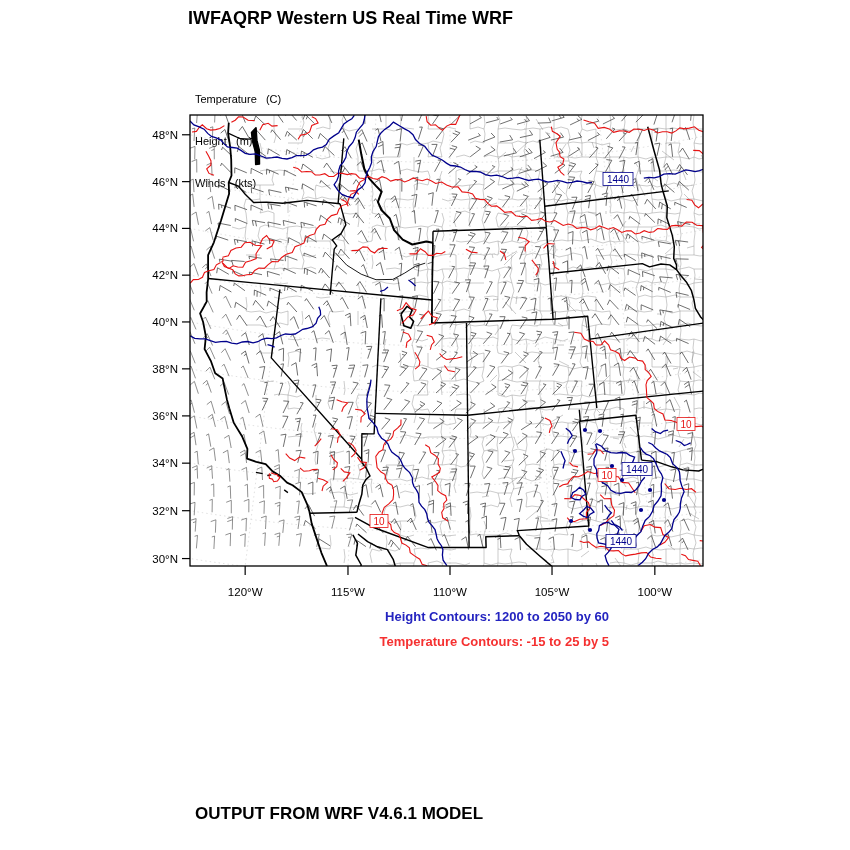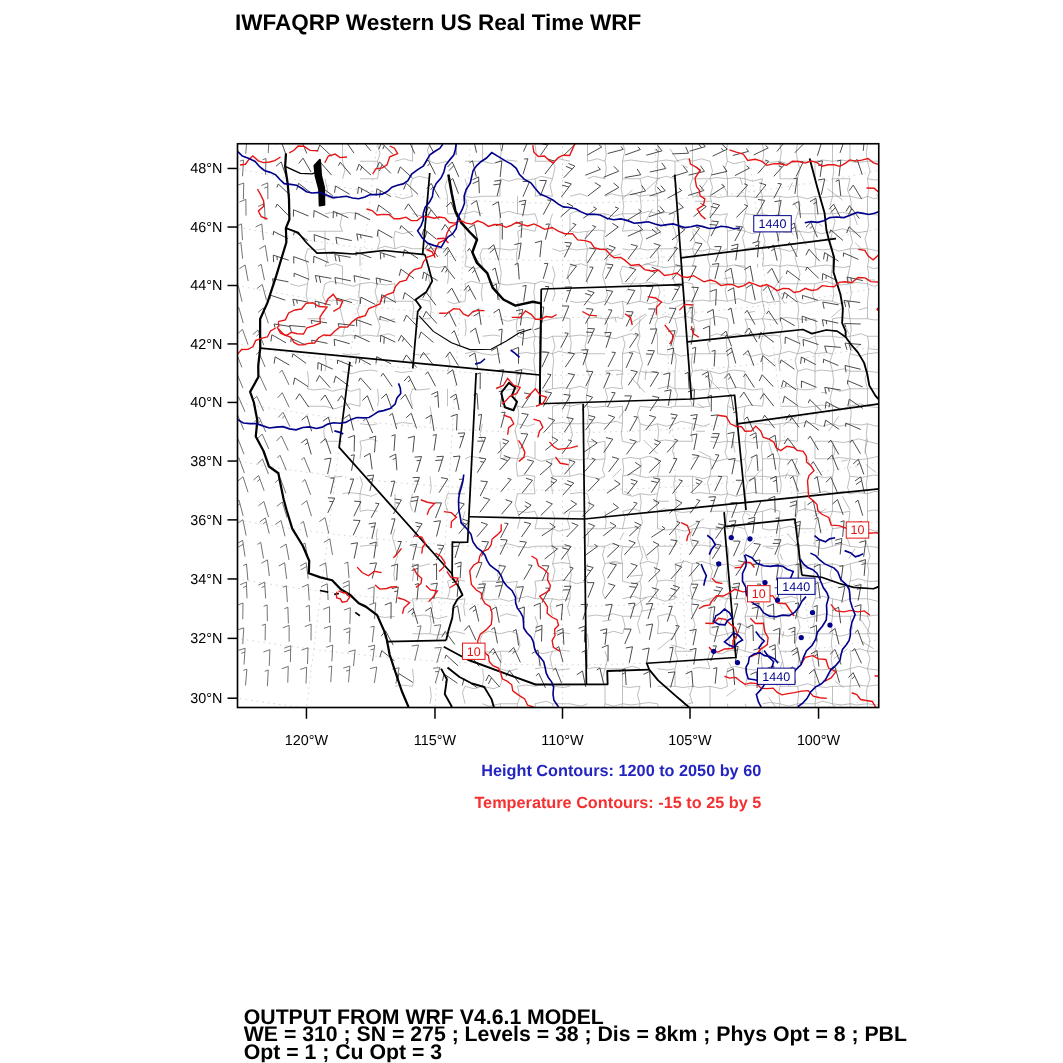--- a/index.html
+++ b/index.html
@@ -13,20 +13,25 @@
   .cap-height{top:609px;color:#2424c0;}
   .cap-temp{top:634px;color:#f53030;margin-left:29px;}
   .footer{position:absolute;left:195px;top:807px;font-size:17px;font-weight:bold;color:#000;line-height:14px;}
   svg{position:absolute;left:0;top:0;}
 </style>
 </head>
 <body>
 
 <div id="page">
   <div class="title">IWFAQRP Western US Real Time WRF</div>
+  <div class="legend">
+    <div>Temperature   (C)</div>
+    <div>Height   (m)</div>
+    <div>Winds   (kts)</div>
+  </div>
 
   <svg id="map" width="850" height="850" viewBox="0 0 850 850">
       <defs>
         <clipPath id="mapclip">
           <rect x="190" y="115" width="513" height="451"></rect>
         </clipPath>
       </defs>
       <g clip-path="url(#mapclip)">
         <path d="M191.1 135.0L206.1 138.2L221.2 141.1L236.3 143.9L251.4 146.4L266.6 148.8L281.8 151.0L297.0 153.0L312.2 154.8L327.5 156.5L342.7 157.9L358.0 159.1L373.3 160.2L388.7 161.0L404.0 161.7L419.3 162.2L434.7 162.5L450.0 162.6L465.3 162.5L480.7 162.2L496.0 161.7L511.3 161.0L526.7 160.2L542.0 159.1L557.3 157.9L572.5 156.5L587.8 154.8L603.0 153.0L618.2 151.0L633.4 148.8L648.6 146.4L663.7 143.9L678.8 141.1L693.9 138.2L708.9 135.0M181.5 179.8L197.1 183.1L212.7 186.1L228.3 189.0L244.0 191.7L259.7 194.1L275.5 196.4L291.3 198.5L307.1 200.4L322.9 202.1L338.7 203.5L354.6 204.8L370.5 205.9L386.4 206.8L402.3 207.5L418.2 208.0L434.1 208.3L450.0 208.4L465.9 208.3L481.8 208.0L497.7 207.5L513.6 206.8L529.5 205.9L545.4 204.8L561.3 203.5L577.1 202.1L592.9 200.4L608.7 198.5L624.5 196.4L640.3 194.1L656.0 191.7L671.7 189.0L687.3 186.1L702.9 183.1L718.5 179.8M171.8 224.6L188.0 228.0L204.1 231.2L220.4 234.1L236.6 236.9L252.9 239.5L269.2 241.8L285.6 244.0L301.9 245.9L318.3 247.7L334.7 249.2L351.2 250.5L367.6 251.7L384.1 252.6L400.6 253.3L417.0 253.8L433.5 254.1L450.0 254.2L466.5 254.1L483.0 253.8L499.4 253.3L515.9 252.6L532.4 251.7L548.8 250.5L565.3 249.2L581.7 247.7L598.1 245.9L614.4 244.0L630.8 241.8L647.1 239.5L663.4 236.9L679.6 234.1L695.9 231.2L712.0 228.0L728.2 224.6M162.2 269.5L178.9 272.9L195.6 276.2L212.4 279.3L229.2 282.2L246.1 284.8L262.9 287.2L279.9 289.5L296.8 291.5L313.8 293.3L330.7 294.9L347.7 296.3L364.8 297.4L381.8 298.4L398.8 299.1L415.9 299.7L432.9 300.0L450.0 300.1L467.1 300.0L484.1 299.7L501.2 299.1L518.2 298.4L535.2 297.4L552.3 296.3L569.3 294.9L586.2 293.3L603.2 291.5L620.1 289.5L637.1 287.2L653.9 284.8L670.8 282.2L687.6 279.3L704.4 276.2L721.1 272.9L737.8 269.5M152.5 314.4L169.7 318.0L187.1 321.4L204.4 324.6L221.8 327.5L239.2 330.3L256.6 332.8L274.1 335.1L291.6 337.2L309.2 339.0L326.7 340.7L344.3 342.1L361.9 343.3L379.5 344.3L397.1 345.1L414.7 345.6L432.4 346.0L450.0 346.1L467.6 346.0L485.3 345.6L502.9 345.1L520.5 344.3L538.1 343.3L555.7 342.1L573.3 340.7L590.8 339.0L608.4 337.2L625.9 335.1L643.4 332.8L660.8 330.3L678.2 327.5L695.6 324.6L712.9 321.4L730.3 318.0L747.5 314.4M142.8 359.5L160.6 363.2L178.5 366.7L196.4 370.0L214.3 373.0L232.3 375.9L250.3 378.5L268.4 380.8L286.5 383.0L304.6 384.9L322.7 386.6L340.9 388.1L359.0 389.4L377.2 390.4L395.4 391.2L413.6 391.7L431.8 392.1L450.0 392.2L468.2 392.1L486.4 391.7L504.6 391.2L522.8 390.4L541.0 389.4L559.1 388.1L577.3 386.6L595.4 384.9L613.5 383.0L631.6 380.8L649.7 378.5L667.7 375.9L685.7 373.0L703.6 370.0L721.5 366.7L739.4 363.2L757.2 359.5M133.0 404.8L151.4 408.6L169.8 412.2L188.3 415.6L206.8 418.8L225.4 421.7L244.0 424.4L262.6 426.8L281.3 429.0L300.0 431.0L318.7 432.8L337.4 434.3L356.1 435.6L374.9 436.6L393.7 437.5L412.4 438.0L431.2 438.4L450.0 438.5L468.8 438.4L487.6 438.0L506.3 437.5L525.1 436.6L543.9 435.6L562.6 434.3L581.3 432.8L600.0 431.0L618.7 429.0L637.4 426.8L656.0 424.4L674.6 421.7L693.2 418.8L711.7 415.6L730.2 412.2L748.6 408.6L767.0 404.8M123.2 450.3L142.2 454.3L161.2 458.0L180.2 461.5L199.3 464.7L218.5 467.7L237.6 470.5L256.8 473.0L276.1 475.3L295.3 477.4L314.6 479.2L333.9 480.7L353.2 482.1L372.6 483.2L391.9 484.0L411.3 484.6L430.6 485.0L450.0 485.1L469.4 485.0L488.7 484.6L508.1 484.0L527.4 483.2L546.8 482.1L566.1 480.7L585.4 479.2L604.7 477.4L623.9 475.3L643.2 473.0L662.4 470.5L681.5 467.7L700.7 464.7L719.8 461.5L738.8 458.0L757.8 454.3L776.8 450.3M113.3 496.1L132.9 500.2L152.5 504.1L172.1 507.6L191.8 511.0L211.5 514.1L231.2 516.9L251.0 519.5L270.8 521.9L290.6 524.0L310.5 525.9L330.4 527.5L350.3 528.9L370.2 530.0L390.2 530.9L410.1 531.5L430.0 531.9L450.0 532.0L470.0 531.9L489.9 531.5L509.8 530.9L529.8 530.0L549.7 528.9L569.6 527.5L589.5 525.9L609.4 524.0L629.2 521.9L649.0 519.5L668.8 516.9L688.5 514.1L708.2 511.0L727.9 507.6L747.5 504.1L767.1 500.2L786.7 496.1M103.4 542.3L123.5 546.5L143.7 550.5L163.9 554.2L184.1 557.6L204.4 560.8L224.7 563.7L245.1 566.4L265.5 568.9L285.9 571.0L306.4 572.9L326.9 574.6L347.4 576.0L367.9 577.2L388.4 578.1L408.9 578.7L429.5 579.1L450.0 579.2L470.5 579.1L491.1 578.7L511.6 578.1L532.1 577.2L552.6 576.0L573.1 574.6L593.6 572.9L614.1 571.0L634.5 568.9L654.9 566.4L675.3 563.7L695.6 560.8L715.9 557.6L736.1 554.2L756.3 550.5L776.5 546.5L796.6 542.3M239.2 613.7L242.2 590.0L245.1 566.4L248.1 542.9L251.0 519.5L253.9 496.2L256.8 473.0L259.7 449.9L262.6 426.8L265.5 403.8L268.4 380.8L271.3 357.9L274.1 335.1L277.0 312.3L279.9 289.5L282.7 266.7L285.6 244.0L288.4 221.2L291.3 198.5L294.1 175.8L297.0 153.0L299.8 130.3L302.7 107.5M344.4 623.6L345.9 599.7L347.4 576.0L348.8 552.4L350.3 528.9L351.8 505.4L353.2 482.1L354.7 458.8L356.1 435.6L357.6 412.4L359.0 389.4L360.5 366.3L361.9 343.3L363.3 320.4L364.8 297.4L366.2 274.5L367.6 251.7L369.0 228.8L370.5 205.9L371.9 183.1L373.3 160.2L374.8 137.3L376.2 114.4M450.0 626.9L450.0 603.0L450.0 579.2L450.0 555.6L450.0 532.0L450.0 508.5L450.0 485.1L450.0 461.8L450.0 438.5L450.0 415.3L450.0 392.2L450.0 369.1L450.0 346.1L450.0 323.1L450.0 300.1L450.0 277.2L450.0 254.2L450.0 231.3L450.0 208.4L450.0 185.5L450.0 162.6L450.0 139.6L450.0 116.7M555.6 623.6L554.1 599.7L552.6 576.0L551.2 552.4L549.7 528.9L548.2 505.4L546.8 482.1L545.3 458.8L543.9 435.6L542.4 412.4L541.0 389.4L539.5 366.3L538.1 343.3L536.7 320.4L535.2 297.4L533.8 274.5L532.4 251.7L531.0 228.8L529.5 205.9L528.1 183.1L526.7 160.2L525.2 137.3L523.8 114.4M660.8 613.7L657.8 590.0L654.9 566.4L651.9 542.9L649.0 519.5L646.1 496.2L643.2 473.0L640.3 449.9L637.4 426.8L634.5 403.8L631.6 380.8L628.7 357.9L625.9 335.1L623.0 312.3L620.1 289.5L617.3 266.7L614.4 244.0L611.6 221.2L608.7 198.5L605.9 175.8L603.0 153.0L600.2 130.3L597.3 107.5" stroke="#d9d9d9" stroke-width="0.8" stroke-dasharray="1.5 3" fill="none"></path>
         <path d="M274 115L274 121L274 129M302 115L304 123L302 129M288 129L293 129L302 129M330 115L330 124L330 129M316 129L323 127L330 129M344 115L342 120L344 129M344 129L349 131L358 129M386 115L386 120L386 129M372 129L379 129L386 129M400 115L401 121L400 129M386 129L394 131L400 129M400 129L406 128L414 129M428 115L429 123L428 129M428 129L437 129L442 129M442 129L447 127L456 129M470 115L470 123L470 129M484 115L485 124L484 129M470 129L478 127L484 129M498 115L500 120L498 129M498 129L505 128L512 129M526 115L527 121L526 129M512 129L521 130L526 129M526 129L533 128L540 129M554 115L554 124L554 129M540 129L549 127L554 129M554 129L561 127L568 129M582 115L581 123L582 129M582 129L587 131L596 129M610 115L611 123L610 129M624 115L625 122L624 129M610 129L615 130L624 129M638 115L637 121L638 129M624 129L630 131L638 129M638 129L643 129L652 129M666 115L666 122L666 129M652 129L658 128L666 129M680 115L680 123L680 129M666 129L673 128L680 129M694 115L693 123L694 129M680 129L685 130L694 129M708 115L707 120L708 129M694 129L700 129L708 129M274 129L276 136L274 143M302 129L303 138L302 143M288 143L294 143L302 143M330 143L335 141L344 143M400 143L407 145L414 143M414 143L423 144L428 143M442 129L444 134L442 143M428 143L433 141L442 143M484 129L485 134L484 143M470 143L475 141L484 143M498 129L498 136L498 143M498 143L506 143L512 143M526 129L526 136L526 143M512 143L518 141L526 143M540 129L540 136L540 143M526 143L533 141L540 143M554 129L554 134L554 143M568 129L570 137L568 143M554 143L562 143L568 143M582 129L580 134L582 143M568 143L573 142L582 143M596 129L596 138L596 143M582 143L588 142L596 143M596 143L602 145L610 143M624 129L624 138L624 143M638 129L640 135L638 143M624 143L632 143L638 143M652 129L652 138L652 143M666 129L667 137L666 143M666 143L675 143L680 143M694 129L696 137L694 143M708 129L707 138L708 143M694 143L700 144L708 143M260 143L262 152L260 157M260 157L267 159L274 157M330 143L328 148L330 157M316 157L322 159L330 157M358 143L356 149L358 157M372 143L374 151L372 157M372 157L377 158L386 157M400 143L400 149L400 157M386 157L394 157L400 157M428 143L429 151L428 157M442 143L440 148L442 157M428 157L434 156L442 157M456 157L464 155L470 157M498 143L497 151L498 157M484 157L489 155L498 157M512 143L514 151L512 157M498 157L507 155L512 157M526 143L524 151L526 157M512 157L519 156L526 157M540 143L541 148L540 157M554 143L552 149L554 157M568 143L570 150L568 157M554 157L562 157L568 157M582 143L582 150L582 157M568 157L575 158L582 157M596 143L597 150L596 157M582 157L588 157L596 157M610 143L608 151L610 157M596 157L605 158L610 157M610 157L617 157L624 157M638 143L638 150L638 157M624 157L629 158L638 157M638 157L646 159L652 157M666 143L666 150L666 157M652 157L659 158L666 157M680 143L678 152L680 157M666 157L673 157L680 157M694 143L695 152L694 157M680 157L689 159L694 157M708 143L710 152L708 157M694 157L699 159L708 157M260 171L265 170L274 171M274 171L279 170L288 171M330 171L338 173L344 171M358 157L358 166L358 171M372 157L374 165L372 171M358 171L365 171L372 171M372 171L379 169L386 171M414 157L414 166L414 171M400 171L407 169L414 171M414 171L422 172L428 171M456 171L461 169L470 171M470 171L475 171L484 171M498 157L499 165L498 171M484 171L491 173L498 171M512 157L513 165L512 171M498 171L506 171L512 171M526 157L526 164L526 171M512 171L519 169L526 171M526 171L533 170L540 171M568 157L570 164L568 171M568 171L576 172L582 171M596 157L598 163L596 171M610 157L609 163L610 171M596 171L605 172L610 171M624 157L623 164L624 171M610 171L617 173L624 171M638 157L640 164L638 171M652 157L652 164L652 171M638 171L646 171L652 171M666 157L664 165L666 171M652 171L657 171L666 171M680 157L681 163L680 171M666 171L674 170L680 171M694 157L694 166L694 171M680 171L685 170L694 171M708 157L710 164L708 171M694 171L702 172L708 171M246 185L255 185L260 185M274 171L272 180L274 185M260 185L267 185L274 185M316 185L322 187L330 185M372 171L371 177L372 185M400 171L400 178L400 185M428 171L430 177L428 185M414 185L419 183L428 185M442 171L440 177L442 185M456 171L456 177L456 185M456 185L462 186L470 185M484 171L484 177L484 185M470 185L479 184L484 185M498 171L500 176L498 185M512 171L513 180L512 185M498 185L507 184L512 185M526 171L526 176L526 185M512 185L517 184L526 185M540 171L538 180L540 185M568 171L569 178L568 185M582 171L580 176L582 185M596 171L594 179L596 185M582 185L590 183L596 185M610 171L610 177L610 185M596 185L602 187L610 185M624 171L623 176L624 185M638 171L636 177L638 185M624 185L629 186L638 185M652 171L653 178L652 185M638 185L647 186L652 185M666 171L668 177L666 185M652 185L657 187L666 185M680 171L680 177L680 185M666 185L674 183L680 185M694 171L695 180L694 185M680 185L687 186L694 185M260 185L260 194L260 199M246 199L253 200L260 199M302 185L304 193L302 199M316 185L315 191L316 199M302 199L308 197L316 199M316 199L322 197L330 199M330 199L338 199L344 199M344 199L352 199L358 199M372 185L373 194L372 199M400 185L400 194L400 199M386 199L393 199L400 199M414 185L415 191L414 199M400 199L408 200L414 199M442 199L448 201L456 199M470 185L468 193L470 199M456 199L461 200L470 199M484 185L483 190L484 199M470 199L479 199L484 199M512 185L514 191L512 199M498 199L503 200L512 199M512 199L518 200L526 199M540 185L542 193L540 199M526 199L534 199L540 199M554 185L556 194L554 199M540 199L549 200L554 199M568 185L566 194L568 199M554 199L561 201L568 199M582 185L582 190L582 199M568 199L577 201L582 199M596 185L594 190L596 199M610 185L612 193L610 199M596 199L602 198L610 199M624 185L622 192L624 199M610 199L617 198L624 199M638 185L638 193L638 199M624 199L632 201L638 199M652 185L651 190L652 199M666 185L664 193L666 199M652 199L658 200L666 199M680 185L682 194L680 199M666 199L671 201L680 199M694 185L692 191L694 199M680 199L689 199L694 199M694 199L703 201L708 199M246 199L244 206L246 213M260 199L262 208L260 213M260 213L268 211L274 213M288 199L288 207L288 213M358 199L358 204L358 213M344 213L350 214L358 213M372 199L373 205L372 213M386 199L384 204L386 213M372 213L381 215L386 213M400 199L399 208L400 213M414 199L413 204L414 213M470 199L469 206L470 213M456 213L465 211L470 213M484 199L486 205L484 213M498 213L503 214L512 213M526 199L527 208L526 213M512 213L517 211L526 213M540 199L539 206L540 213M526 213L532 214L540 213M554 199L556 206L554 213M540 213L549 213L554 213M568 199L566 206L568 213M582 199L581 206L582 213M568 213L574 213L582 213M596 199L596 207L596 213M582 213L587 212L596 213M610 199L611 205L610 213M624 199L625 206L624 213M610 213L617 212L624 213M638 199L636 206L638 213M624 213L630 212L638 213M652 199L653 204L652 213M638 213L647 214L652 213M666 199L666 204L666 213M652 213L661 212L666 213M680 199L681 206L680 213M666 213L675 214L680 213M694 199L695 208L694 213M708 199L709 204L708 213M694 213L699 215L708 213M246 213L247 222L246 227M232 227L239 229L246 227M274 213L274 222L274 227M260 227L265 225L274 227M274 227L283 229L288 227M288 227L297 226L302 227M302 227L309 228L316 227M344 213L342 218L344 227M358 213L359 220L358 227M372 227L377 225L386 227M400 213L401 218L400 227M386 227L391 226L400 227M400 227L405 228L414 227M414 227L421 226L428 227M442 213L444 220L442 227M428 227L433 225L442 227M456 213L454 221L456 227M470 213L469 220L470 227M484 213L482 220L484 227M498 213L496 218L498 227M498 227L505 227L512 227M512 227L519 226L526 227M540 213L538 221L540 227M540 227L549 226L554 227M568 213L567 220L568 227M582 213L580 218L582 227M568 227L577 227L582 227M596 213L597 222L596 227M582 227L590 227L596 227M624 213L624 218L624 227M638 213L640 219L638 227M624 227L632 227L638 227M638 227L644 227L652 227M666 213L665 219L666 227M652 227L661 225L666 227M680 213L678 222L680 227M666 227L673 228L680 227M694 213L695 220L694 227M680 227L685 226L694 227M708 213L707 220L708 227M694 227L699 229L708 227M246 227L245 236L246 241M260 227L258 236L260 241M260 241L266 240L274 241M288 227L287 236L288 241M274 241L280 239L288 241M302 227L300 233L302 241M316 227L315 235L316 241M302 241L311 241L316 241M316 241L325 241L330 241M344 227L345 235L344 241M330 241L335 239L344 241M372 227L373 232L372 241M358 241L363 243L372 241M386 227L385 235L386 241M400 227L398 235L400 241M428 227L427 234L428 241M442 227L444 235L442 241M456 241L461 242L470 241M484 227L486 236L484 241M470 241L475 243L484 241M484 241L489 243L498 241M512 227L513 233L512 241M498 241L503 243L512 241M526 227L528 233L526 241M512 241L520 243L526 241M526 241L535 243L540 241M554 227L556 236L554 241M540 241L547 240L554 241M568 227L568 235L568 241M554 241L562 240L568 241M582 227L580 232L582 241M568 241L573 240L582 241M596 227L597 232L596 241M582 241L591 239L596 241M610 227L609 233L610 241M596 241L603 243L610 241M624 227L623 235L624 241M610 241L615 242L624 241M638 227L636 236L638 241M652 227L650 236L652 241M638 241L643 243L652 241M666 227L667 235L666 241M652 241L657 240L666 241M680 227L681 235L680 241M666 241L671 243L680 241M694 227L695 233L694 241M708 227L706 235L708 241M246 255L252 255L260 255M274 241L272 246L274 255M288 241L286 249L288 255M302 241L300 249L302 255M302 255L310 257L316 255M330 241L331 246L330 255M344 241L345 247L344 255M330 255L337 255L344 255M414 241L416 250L414 255M400 255L406 257L414 255M428 241L428 248L428 255M414 255L421 254L428 255M428 255L434 257L442 255M442 255L450 254L456 255M470 255L476 254L484 255M498 241L499 249L498 255M484 255L493 254L498 255M526 241L525 247L526 255M526 255L533 253L540 255M554 241L556 250L554 255M540 255L549 253L554 255M554 255L559 257L568 255M568 255L573 253L582 255M610 241L612 250L610 255M596 255L601 256L610 255M624 241L624 246L624 255M610 255L619 256L624 255M638 241L639 248L638 255M624 255L629 254L638 255M638 255L646 256L652 255M680 241L679 248L680 255M666 255L673 254L680 255M694 241L694 246L694 255M680 255L685 255L694 255M708 241L709 246L708 255M694 255L700 256L708 255M274 255L276 261L274 269M260 269L265 268L274 269M288 255L288 263L288 269M274 269L280 268L288 269M302 255L304 261L302 269M288 269L293 268L302 269M302 269L311 267L316 269M372 255L373 263L372 269M386 269L395 268L400 269M414 255L413 260L414 269M428 255L426 263L428 269M414 269L420 271L428 269M428 269L437 271L442 269M456 255L456 262L456 269M442 269L447 269L456 269M470 255L470 262L470 269M456 269L464 268L470 269M484 255L486 260L484 269M470 269L475 268L484 269M484 269L492 271L498 269M512 255L511 263L512 269M498 269L505 267L512 269M526 255L524 260L526 269M540 255L542 264L540 269M554 255L556 264L554 269M540 269L548 269L554 269M568 255L568 264L568 269M582 255L583 260L582 269M568 269L573 267L582 269M596 255L598 261L596 269M582 269L590 267L596 269M610 255L612 262L610 269M596 269L604 269L610 269M624 255L626 262L624 269M610 269L619 268L624 269M638 255L639 260L638 269M652 255L653 262L652 269M638 269L647 271L652 269M666 255L666 263L666 269M652 269L657 269L666 269M680 255L681 264L680 269M666 269L672 270L680 269M680 269L689 267L694 269M708 255L709 260L708 269M694 269L701 269L708 269M274 283L281 284L288 283M330 283L336 284L344 283M372 283L379 281L386 283M386 283L394 284L400 283M428 269L427 275L428 283M414 283L421 282L428 283M442 269L444 277L442 283M428 283L435 281L442 283M456 269L457 274L456 283M442 283L447 281L456 283M470 269L468 277L470 283M456 283L465 282L470 283M470 283L475 283L484 283M498 269L500 275L498 283M512 269L510 276L512 283M498 283L507 281L512 283M526 269L526 278L526 283M540 269L538 278L540 283M526 283L534 284L540 283M540 283L545 285L554 283M568 269L566 275L568 283M554 283L560 283L568 283M582 269L581 274L582 283M568 283L577 283L582 283M610 269L608 276L610 283M596 283L601 285L610 283M624 269L625 278L624 283M610 283L615 285L624 283M638 269L640 276L638 283M624 283L631 281L638 283M652 269L654 278L652 283M638 283L647 281L652 283M666 269L668 277L666 283M652 283L661 282L666 283M680 269L681 278L680 283M694 269L695 275L694 283M680 283L688 285L694 283M708 269L709 274L708 283M694 283L703 282L708 283M260 283L261 291L260 297M274 297L281 299L288 297M288 297L297 296L302 297M316 297L321 298L330 297M358 283L360 291L358 297M400 297L409 297L414 297M428 283L427 288L428 297M414 297L419 295L428 297M442 283L443 288L442 297M470 283L468 289L470 297M498 283L498 291L498 297M484 297L493 296L498 297M512 283L514 291L512 297M512 297L517 298L526 297M540 283L541 288L540 297M554 283L553 291L554 297M554 297L561 296L568 297M582 283L583 291L582 297M568 297L576 299L582 297M582 297L587 296L596 297M610 283L610 288L610 297M624 283L623 288L624 297M638 283L636 288L638 297M652 283L652 289L652 297M638 297L645 295L652 297M666 283L664 289L666 297M652 297L657 296L666 297M680 283L679 289L680 297M666 297L675 295L680 297M694 283L694 289L694 297M680 297L687 297L694 297M708 283L710 288L708 297M694 297L703 298L708 297M246 297L247 306L246 311M246 311L251 312L260 311M260 311L266 313L274 311M274 311L281 313L288 311M330 311L335 312L344 311M414 297L413 304L414 311M400 311L405 312L414 311M428 297L429 302L428 311M442 297L442 302L442 311M428 311L434 313L442 311M442 311L450 310L456 311M470 297L472 302L470 311M456 311L464 309L470 311M498 297L497 306L498 311M484 311L490 310L498 311M512 297L510 306L512 311M540 297L540 306L540 311M526 311L535 309L540 311M554 297L552 303L554 311M540 311L546 311L554 311M568 297L570 303L568 311M554 311L559 312L568 311M582 297L581 305L582 311M568 311L577 310L582 311M596 297L596 305L596 311M582 311L591 310L596 311M596 311L602 312L610 311M638 297L637 306L638 311M624 311L630 309L638 311M652 297L652 302L652 311M638 311L644 312L652 311M666 297L667 305L666 311M680 297L678 306L680 311M666 311L672 313L680 311M694 297L692 303L694 311M680 311L686 311L694 311M708 297L708 306L708 311M694 311L700 311L708 311M246 325L251 325L260 325M260 325L268 327L274 325M288 311L288 320L288 325M274 325L280 323L288 325M302 311L303 320L302 325M330 311L328 317L330 325M358 311L358 318L358 325M414 311L412 319L414 325M400 325L409 327L414 325M414 325L419 326L428 325M456 311L455 319L456 325M442 325L449 323L456 325M470 311L469 319L470 325M456 325L465 323L470 325M484 311L486 318L484 325M470 325L475 326L484 325M484 325L489 326L498 325M512 325L521 326L526 325M540 311L542 316L540 325M526 325L535 326L540 325M554 311L552 319L554 325M540 325L549 325L554 325M568 311L566 318L568 325M554 325L560 326L568 325M582 311L584 317L582 325M582 325L587 327L596 325M610 311L611 319L610 325M596 325L601 324L610 325M638 311L637 319L638 325M624 325L632 325L638 325M638 325L643 326L652 325M666 311L664 319L666 325M652 325L657 324L666 325M680 311L680 319L680 325M666 325L674 327L680 325M694 311L694 317L694 325M680 325L688 323L694 325M708 311L709 320L708 325M694 325L701 326L708 325M288 339L297 340L302 339M316 339L322 338L330 339M344 325L345 331L344 339M414 325L415 331L414 339M414 339L422 341L428 339M442 325L442 332L442 339M456 325L454 333L456 339M442 339L450 338L456 339M470 325L471 330L470 339M456 339L462 339L470 339M470 339L478 338L484 339M498 325L498 332L498 339M484 339L493 337L498 339M512 325L510 331L512 339M512 339L519 341L526 339M526 339L533 341L540 339M540 339L545 337L554 339M554 339L563 341L568 339M582 325L582 332L582 339M596 325L595 334L596 339M596 339L604 339L610 339M610 339L617 340L624 339M638 325L639 333L638 339M624 339L630 338L638 339M652 325L653 332L652 339M638 339L644 338L652 339M666 325L666 332L666 339M652 339L657 341L666 339M680 325L681 330L680 339M666 339L672 341L680 339M680 339L689 340L694 339M708 325L707 331L708 339M694 339L701 341L708 339M260 339L259 345L260 353M260 353L268 353L274 353M288 353L297 351L302 353M386 339L384 347L386 353M414 339L412 344L414 353M442 339L442 348L442 353M456 339L458 348L456 353M470 339L472 345L470 353M470 353L479 354L484 353M498 339L497 347L498 353M512 339L512 348L512 353M498 353L506 355L512 353M526 339L527 345L526 353M526 353L532 352L540 353M554 339L553 347L554 353M540 353L549 353L554 353M582 339L581 346L582 353M568 353L574 354L582 353M596 339L597 346L596 353M582 353L590 354L596 353M596 353L603 354L610 353M624 339L624 345L624 353M610 353L617 353L624 353M638 339L638 345L638 353M624 353L629 352L638 353M652 353L658 353L666 353M680 339L680 345L680 353M666 353L675 354L680 353M694 339L693 348L694 353M680 353L687 351L694 353M708 339L710 348L708 353M694 353L702 355L708 353M288 353L289 358L288 367M372 367L377 365L386 367M400 353L401 362L400 367M414 353L416 361L414 367M400 367L407 366L414 367M428 353L428 361L428 367M414 367L422 365L428 367M428 367L433 369L442 367M442 367L450 367L456 367M470 353L472 359L470 367M456 367L464 368L470 367M484 353L484 361L484 367M470 367L476 368L484 367M498 367L504 366L512 367M512 367L519 365L526 367M540 353L538 361L540 367M554 367L559 365L568 367M582 353L580 362L582 367M568 367L573 369L582 367M596 353L597 362L596 367M582 367L591 369L596 367M610 353L609 358L610 367M624 353L622 361L624 367M610 367L615 367L624 367M624 367L632 368L638 367M652 353L652 361L652 367M666 353L668 361L666 367M652 367L659 367L666 367M680 353L680 361L680 367M666 367L671 366L680 367M694 353L692 360L694 367M680 367L685 368L694 367M708 353L709 359L708 367M694 367L703 365L708 367M260 381L265 382L274 381M414 367L413 372L414 381M414 381L421 380L428 381M442 367L440 374L442 381M456 367L455 373L456 381M442 381L447 381L456 381M456 381L464 379L470 381M484 367L482 376L484 381M470 381L479 383L484 381M498 367L499 376L498 381M512 367L513 372L512 381M498 381L506 379L512 381M526 367L528 372L526 381M512 381L517 382L526 381M526 381L535 381L540 381M540 381L546 381L554 381M568 367L569 373L568 381M554 381L563 383L568 381M568 381L574 381L582 381M596 367L597 373L596 381M610 367L610 376L610 381M596 381L605 381L610 381M624 367L623 376L624 381M610 381L619 382L624 381M638 367L636 373L638 381M624 381L630 380L638 381M666 367L667 376L666 381M652 381L661 382L666 381M680 367L678 374L680 381M694 367L694 373L694 381M680 381L689 382L694 381M708 367L710 376L708 381M694 381L699 380L708 381M288 381L290 387L288 395M274 395L279 394L288 395M288 395L297 397L302 395M344 381L345 390L344 395M358 395L364 395L372 395M428 381L427 387L428 395M414 395L419 395L428 395M442 381L441 386L442 395M456 395L464 394L470 395M498 381L498 388L498 395M498 395L506 397L512 395M526 381L528 386L526 395M512 395L520 396L526 395M540 381L539 387L540 395M554 381L554 389L554 395M568 381L566 386L568 395M554 395L559 394L568 395M582 381L581 390L582 395M568 395L577 396L582 395M596 381L598 386L596 395M582 395L589 397L596 395M610 381L610 388L610 395M596 395L604 394L610 395M624 381L625 388L624 395M610 395L618 395L624 395M638 381L637 390L638 395M638 395L644 394L652 395M666 381L666 386L666 395M652 395L660 393L666 395M680 381L678 390L680 395M666 395L674 393L680 395M694 381L693 387L694 395M680 395L686 394L694 395M708 381L710 390L708 395M694 395L700 393L708 395M288 395L288 404L288 409M288 409L294 408L302 409M316 395L316 403L316 409M330 395L328 403L330 409M358 395L356 402L358 409M414 395L412 404L414 409M414 409L422 410L428 409M470 395L472 403L470 409M456 409L461 409L470 409M512 395L513 402L512 409M498 409L507 407L512 409M526 395L525 401L526 409M540 395L541 404L540 409M526 409L531 407L540 409M540 409L546 410L554 409M582 395L580 401L582 409M568 409L574 409L582 409M596 395L597 400L596 409M582 409L589 410L596 409M596 409L605 410L610 409M610 409L617 407L624 409M638 395L638 404L638 409M638 409L644 407L652 409M666 395L666 403L666 409M652 409L659 410L666 409M666 409L674 410L680 409M694 395L694 402L694 409M708 395L709 402L708 409M694 409L699 408L708 409M372 409L370 416L372 423M414 409L416 415L414 423M428 409L430 414L428 423M442 409L444 415L442 423M428 423L436 423L442 423M456 409L454 416L456 423M442 423L447 425L456 423M484 409L485 418L484 423M470 423L479 423L484 423M498 409L500 414L498 423M484 423L489 422L498 423M512 409L514 418L512 423M498 423L507 422L512 423M526 409L526 416L526 423M540 409L542 418L540 423M526 423L533 424L540 423M540 423L548 425L554 423M554 423L562 422L568 423M582 409L581 415L582 423M568 423L575 423L582 423M596 409L594 414L596 423M582 423L588 421L596 423M610 409L610 416L610 423M624 409L623 417L624 423M610 423L616 424L624 423M638 409L636 417L638 423M624 423L632 421L638 423M652 409L654 414L652 423M638 423L647 423L652 423M666 409L664 414L666 423M680 409L679 417L680 423M666 423L673 422L680 423M694 409L694 415L694 423M680 423L687 421L694 423M708 409L706 416L708 423M694 423L701 425L708 423M302 423L301 428L302 437M288 437L297 436L302 437M316 423L314 430L316 437M330 437L336 438L344 437M400 437L406 435L414 437M414 437L422 438L428 437M442 423L441 432L442 437M428 437L433 437L442 437M442 437L448 437L456 437M470 423L471 432L470 437M470 437L477 437L484 437M484 437L489 435L498 437M512 423L510 431L512 437M498 437L507 438L512 437M540 423L541 429L540 437M526 437L533 437L540 437M554 423L552 430L554 437M568 423L568 428L568 437M554 437L561 436L568 437M568 437L574 437L582 437M596 423L598 429L596 437M624 423L623 432L624 437M610 437L615 437L624 437M638 423L639 429L638 437M624 437L630 435L638 437M652 423L652 430L652 437M638 437L644 436L652 437M666 423L665 429L666 437M652 437L658 439L666 437M680 423L678 431L680 437M666 437L673 435L680 437M694 423L692 431L694 437M680 437L688 438L694 437M708 423L710 429L708 437M694 437L703 438L708 437M316 437L318 445L316 451M330 451L336 453L344 451M442 437L444 443L442 451M456 437L454 443L456 451M442 451L450 450L456 451M484 437L482 444L484 451M498 437L497 445L498 451M484 451L492 449L498 451M512 437L514 445L512 451M526 437L527 445L526 451M512 451L518 449L526 451M540 451L549 449L554 451M568 437L568 446L568 451M554 451L561 449L568 451M582 437L583 442L582 451M568 451L573 453L582 451M596 437L595 444L596 451M582 451L587 453L596 451M596 451L604 451L610 451M624 437L622 445L624 451M610 451L619 451L624 451M638 437L638 446L638 451M624 451L630 453L638 451M638 451L643 453L652 451M652 451L658 452L666 451M666 451L674 453L680 451M694 437L696 445L694 451M680 451L688 449L694 451M708 437L710 445L708 451M694 451L700 451L708 451M316 451L315 460L316 465M330 451L331 457L330 465M358 465L363 463L372 465M400 451L398 460L400 465M386 465L392 465L400 465M400 465L407 466L414 465M442 451L444 456L442 465M428 465L436 464L442 465M456 451L457 460L456 465M442 465L450 464L456 465M470 451L468 460L470 465M456 465L461 467L470 465M484 451L482 457L484 465M498 451L498 457L498 465M512 451L514 459L512 465M498 465L507 467L512 465M526 451L524 458L526 465M540 451L541 458L540 465M526 465L533 464L540 465M554 451L553 457L554 465M568 451L570 457L568 465M554 465L559 464L568 465M582 451L581 460L582 465M568 465L577 465L582 465M610 451L609 456L610 465M596 465L601 465L610 465M624 451L626 456L624 465M638 451L638 458L638 465M624 465L633 467L638 465M652 451L651 460L652 465M638 465L647 466L652 465M666 451L664 460L666 465M652 465L659 467L666 465M680 451L681 459L680 465M694 451L695 457L694 465M680 465L687 463L694 465M708 451L708 457L708 465M694 465L701 465L708 465M330 479L336 479L344 479M358 465L360 472L358 479M344 479L350 478L358 479M358 479L366 480L372 479M386 465L388 471L386 479M386 479L392 480L400 479M414 465L412 472L414 479M400 479L407 481L414 479M428 465L429 472L428 479M414 479L422 477L428 479M428 479L434 479L442 479M456 465L456 473L456 479M442 479L447 480L456 479M484 465L482 474L484 479M512 465L513 470L512 479M498 479L507 477L512 479M526 465L524 473L526 479M512 479L521 477L526 479M540 465L540 474L540 479M526 479L532 481L540 479M554 465L552 470L554 479M554 479L562 481L568 479M582 465L584 474L582 479M568 479L574 477L582 479M596 465L597 474L596 479M582 479L589 479L596 479M610 465L611 470L610 479M638 465L637 474L638 479M624 479L633 477L638 479M652 465L653 470L652 479M652 479L658 477L666 479M680 465L679 470L680 479M666 479L675 481L680 479M694 465L694 471L694 479M680 479L685 479L694 479M708 465L708 472L708 479M694 479L702 481L708 479M302 493L308 494L316 493M330 479L331 485L330 493M344 479L346 485L344 493M330 493L339 492L344 493M344 493L350 495L358 493M372 479L371 485L372 493M400 493L405 491L414 493M442 479L440 484L442 493M456 479L454 486L456 493M470 493L477 492L484 493M484 493L490 491L498 493M512 479L514 487L512 493M498 493L503 493L512 493M526 493L534 491L540 493M554 479L553 486L554 493M568 479L569 487L568 493M582 479L580 484L582 493M596 479L598 487L596 493M610 479L611 484L610 493M596 493L603 493L610 493M610 493L618 495L624 493M638 479L639 486L638 493M624 493L631 491L638 493M652 479L650 485L652 493M638 493L643 495L652 493M666 479L666 485L666 493M652 493L661 491L666 493M666 493L675 493L680 493M694 479L695 487L694 493M680 493L687 492L694 493M708 479L708 485L708 493M694 493L701 492L708 493M344 493L345 499L344 507M330 507L339 507L344 507M344 507L349 508L358 507M358 507L363 505L372 507M386 507L391 505L400 507M400 507L408 505L414 507M428 493L430 499L428 507M442 507L450 506L456 507M498 493L500 501L498 507M484 507L491 505L498 507M512 493L510 499L512 507M526 493L527 498L526 507M540 493L542 500L540 507M526 507L532 506L540 507M554 493L556 500L554 507M568 493L568 499L568 507M582 493L580 502L582 507M568 507L573 509L582 507M596 493L597 502L596 507M582 507L588 505L596 507M610 493L611 498L610 507M624 493L625 501L624 507M610 507L618 507L624 507M638 493L640 502L638 507M624 507L630 509L638 507M652 493L651 500L652 507M638 507L643 506L652 507M666 493L665 500L666 507M652 507L658 507L666 507M680 493L682 502L680 507M666 507L672 509L680 507M694 493L696 498L694 507M680 507L689 507L694 507M708 493L709 499L708 507M694 507L702 507L708 507M386 507L384 512L386 521M372 521L381 523L386 521M386 521L395 522L400 521M414 507L416 516L414 521M400 521L409 521L414 521M428 507L427 512L428 521M428 521L434 523L442 521M442 521L448 520L456 521M470 507L471 516L470 521M540 507L541 516L540 521M540 521L548 521L554 521M582 507L584 516L582 521M568 521L577 523L582 521M596 507L597 513L596 521M582 521L590 519L596 521M610 507L609 515L610 521M596 521L605 523L610 521M624 507L622 516L624 521M638 507L636 515L638 521M624 521L630 521L638 521M652 507L654 512L652 521M666 507L665 514L666 521M652 521L660 521L666 521M694 507L696 512L694 521M680 521L688 519L694 521M708 507L708 516L708 521M694 521L701 521L708 521M400 521L401 526L400 535M400 535L407 537L414 535M442 521L440 526L442 535M428 535L434 534L442 535M442 535L447 536L456 535M470 521L470 527L470 535M484 521L486 527L484 535M470 535L476 534L484 535M484 535L491 535L498 535M498 535L506 533L512 535M540 521L542 527L540 535M526 535L534 536L540 535M568 521L566 528L568 535M554 535L559 534L568 535M582 535L588 533L596 535M610 521L609 528L610 535M596 535L603 536L610 535M624 521L626 529L624 535M610 535L617 537L624 535M638 521L639 527L638 535M624 535L629 537L638 535M652 521L650 527L652 535M666 521L665 527L666 535M652 535L657 536L666 535M680 521L681 528L680 535M666 535L671 537L680 535M694 521L696 527L694 535M680 535L687 533L694 535M708 521L706 528L708 535M694 535L702 536L708 535M330 535L331 544L330 549M316 549L321 548L330 549M386 535L387 542L386 549M372 549L379 551L386 549M400 535L402 542L400 549M386 549L395 551L400 549M414 549L421 548L428 549M428 549L437 547L442 549M442 549L451 550L456 549M484 535L482 543L484 549M498 535L498 544L498 549M498 549L503 550L512 549M540 535L540 540L540 549M526 549L532 549L540 549M540 549L546 550L554 549M554 549L559 550L568 549M582 535L581 542L582 549M568 549L577 551L582 549M596 535L598 541L596 549M596 549L601 548L610 549M624 535L624 541L624 549M624 549L629 549L638 549M652 535L652 544L652 549M638 549L646 547L652 549M652 549L661 550L666 549M680 535L681 541L680 549M666 549L671 549L680 549M694 535L696 543L694 549M680 549L687 548L694 549M708 535L706 543L708 549M694 549L701 548L708 549M344 549L345 557L344 563M372 549L370 554L372 563M386 563L391 565L400 563M414 549L416 558L414 563M400 563L407 563L414 563M428 563L437 561L442 563M442 563L448 563L456 563M456 563L465 565L470 563M484 549L484 554L484 563M498 549L498 557L498 563M484 563L491 565L498 563M512 549L510 556L512 563M498 563L505 564L512 563M512 563L519 562L526 563M554 549L552 556L554 563M568 549L568 557L568 563M624 549L623 554L624 563M610 563L616 562L624 563M638 549L639 554L638 563M624 563L631 565L638 563M652 549L653 555L652 563M638 563L645 563L652 563M666 549L666 558L666 563M652 563L658 561L666 563M680 549L680 555L680 563M666 563L673 564L680 563M694 549L693 554L694 563M680 563L685 564L694 563M708 549L707 555L708 563M694 563L701 564L708 563M400 563L401 568L400 577M414 563L413 571L414 577M400 577L406 579L414 577M428 563L429 568L428 577M442 563L443 568L442 577M428 577L436 579L442 577M456 577L465 579L470 577M484 563L483 569L484 577M470 577L477 575L484 577M498 563L497 569L498 577M484 577L489 579L498 577M512 563L511 570L512 577M526 563L528 570L526 577M512 577L521 579L526 577M540 577L545 579L554 577M568 563L569 572L568 577M554 577L562 575L568 577M582 563L583 572L582 577M596 563L598 568L596 577M582 577L588 577L596 577M596 577L601 579L610 577M624 563L622 572L624 577M638 563L637 569L638 577M624 577L633 575L638 577M652 563L653 572L652 577M638 577L643 578L652 577M666 563L668 568L666 577M652 577L661 576L666 577M680 563L681 572L680 577M666 577L675 576L680 577M694 563L693 572L694 577M680 577L685 579L694 577M694 577L702 578L708 577" stroke="#909090" stroke-width="0.55" fill="none" opacity="0.85"></path>
@@ -205,15 +210,14 @@
       <line x1="552.0180725094416" y1="566" x2="552.0180725094416" y2="575" stroke="#000" stroke-width="1.2"></line>
       <text x="552.0180725094416" y="596" text-anchor="middle" font-size="11.5px" font-family="Liberation Sans, sans-serif" fill="#000">105°W</text>
       <line x1="654.8356858920522" y1="566" x2="654.8356858920522" y2="575" stroke="#000" stroke-width="1.2"></line>
       <text x="654.8356858920522" y="596" text-anchor="middle" font-size="11.5px" font-family="Liberation Sans, sans-serif" fill="#000">100°W</text>
     </svg>
 
   <div class="caption cap-height">Height Contours: 1200 to 2050 by 60</div>
   <div class="caption cap-temp">Temperature Contours: -15 to 25 by 5</div>
   <div class="footer">
     <div>OUTPUT FROM WRF V4.6.1 MODEL</div>
-    <div>WE = 310 ; SN = 275 ; Levels = 38 ; Dis = 8km ; Phys Opt = 8 ; PBL Opt = 1 ; Cu Opt = 3</div>
   </div>
 </div>
 
 </body></html>

